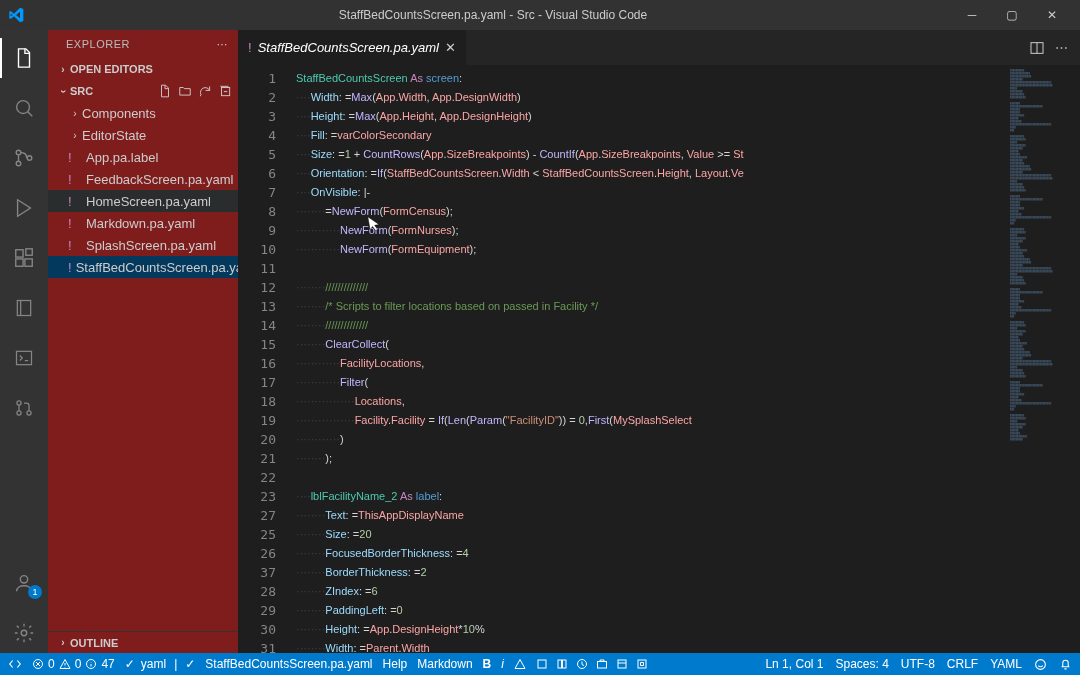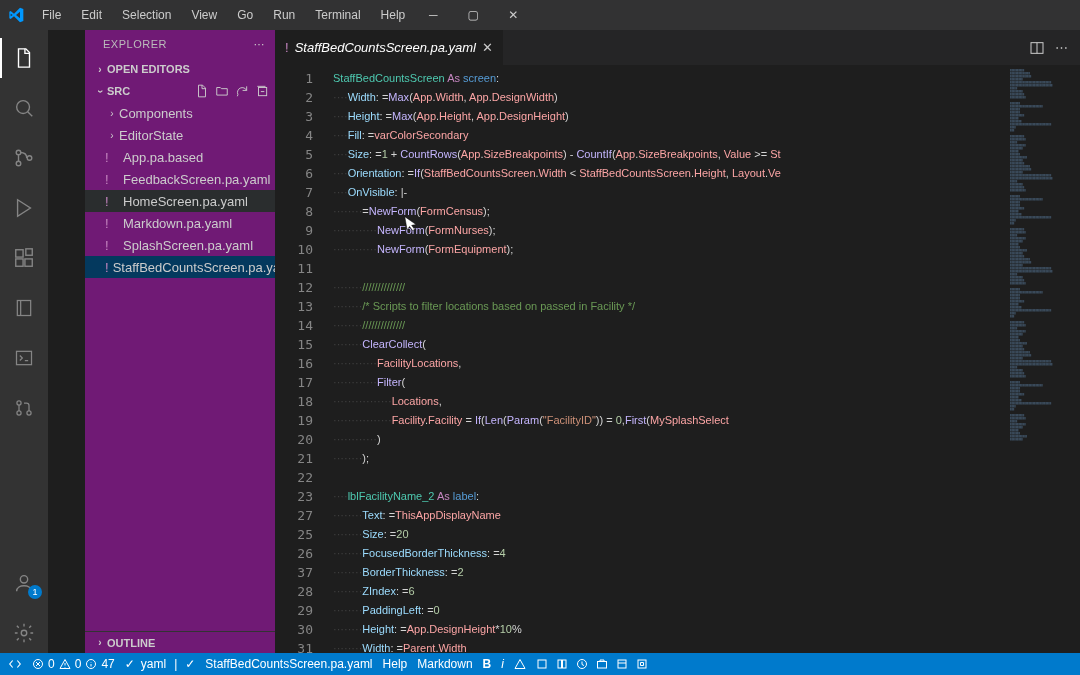--- a/index.html
+++ b/index.html
@@ -19,21 +19,21 @@
 
 
 .activitybar { width: 48px; background: #333333; display: flex; flex-direction: column; align-items: center; padding-top: 8px; gap: 10px; }
 .activitybar .ab-item { width: 48px; height: 40px; display: flex; align-items:center; justify-content:center; color:#858585; position:relative; }
 .activitybar .ab-item.active { color:#fff; }
 .activitybar .ab-item.active::before { content:""; position:absolute; left:0; top:0; bottom:0; width:2px; background:#fff; }
 .activitybar .spacer { flex:1; }
 .activitybar .ab-badge { position:absolute; bottom:4px; right:6px; background:#007acc; color:#fff; border-radius:50%; width:14px; height:14px; font-size:9px; display:flex; align-items:center; justify-content:center; }
 
 
-.sidebar { width: 190px; background: #701a75; display:flex; flex-direction:column;margin-left:37px; }
+.sidebar { width: 190px; background: #7f1d1d; display:flex; flex-direction:column; }
 .sidebar-header { height: 28px; display:flex; align-items:center; justify-content:space-between; padding: 0 10px 0 18px; font-size:11px; letter-spacing:0.5px; color:#bbbbbb; }
 .sidebar-ellipsis { color:#ccc; }
 .tree { font-size: 13px; }
 .tree-row { display:flex; align-items:center; height:22px; padding-left: 8px; color:#ccc; white-space:nowrap; }
 .tree-row.section { font-weight:600; font-size:11px; color:#ccc; }
 .tree-row .chev { width:14px; text-align:center; color:#ccc; font-size:10px; }
 .tree-row .ico { width:14px; margin-right:4px; color:#c586c0; }
 .tree-row.indent1 { padding-left: 20px; }
 .tree-row.selected { background:#04395e; }
 .tree-row.hover { background:#2a2d2e; }
@@ -79,30 +79,21 @@
 </style>
 </head>
 <body>
 
 <div class="titlebar">
   <div class="logo">
     <svg width="16" height="16" viewBox="0 0 24 24">
         <path fill="#0098ff" d="M23 3l-5-2-9 9-5-4-2 1v10l2 1 5-4 9 9 5-2V3zM4 14v-4l3 2-3 2zm14 3l-6-5 6-5v10z"></path>
       </svg>
   </div>
-  <div class="menu-items" id="menu-items">
-      <span>File</span>
-      <span>Edit</span>
-      <span>Selection</span>
-      <span>View</span>
-      <span>Go</span>
-      <span>Run</span>
-      <span>Terminal</span>
-      <span>Help</span>
-    </div>
+  <div class="title-text">StaffBedCountsScreen.pa.yaml - Src - Visual Studio Code</div>
   <div class="window-controls">
     <div class="wc">─</div>
     <div class="wc">▢</div>
     <div class="wc">✕</div>
   </div>
 </div>
 
 <div class="main">
 
   <div class="activitybar">
@@ -223,21 +214,21 @@
             <span>Components</span>
           </div>
           <div class="tree-row folder indent1">
             <span class="chev">›</span>
             <span>EditorState</span>
           </div>
         </div>
       <div id="sidebar-files">
           <div class="tree-row indent1">
             <span class="ico">!</span>
-            <span>App.pa.based</span>
+            <span>App.pa.label</span>
           </div>
           <div class="tree-row indent1">
             <span class="ico">!</span>
             <span>FeedbackScreen.pa.yaml</span>
           </div>
           <div class="tree-row indent1 hover">
             <span class="ico">!</span>
             <span>HomeScreen.pa.yaml</span>
           </div>
           <div class="tree-row indent1">
@@ -510,13 +501,31 @@
       <svg width="12" height="12" viewBox="0 0 24 24" fill="none" stroke="#fff" stroke-width="2">
           <rect x="4" y="4" width="16" height="16"></rect>
           <path d="M4 10h16"></path>
         </svg>
       <svg width="12" height="12" viewBox="0 0 24 24" fill="none" stroke="#fff" stroke-width="2">
           <rect x="4" y="4" width="16" height="16"></rect>
           <path d="M9 9h6v6H9z"></path>
         </svg>
     </span>
   </div>
+  <div class="sb-right">
+    <span class="sb-item">Ln 1, Col 1</span>
+    <span class="sb-item">Spaces: 4</span>
+    <span class="sb-item">UTF-8</span>
+    <span class="sb-item">CRLF</span>
+    <span class="sb-item">YAML</span>
+    <span class="sb-item">
+      <svg width="13" height="13" viewBox="0 0 24 24" fill="none" stroke="#fff" stroke-width="2">
+          <circle cx="12" cy="12" r="9"></circle>
+          <path d="M8 14s1.5 2 4 2 4-2 4-2M9 9h.01M15 9h.01"></path>
+        </svg>
+    </span>
+    <span class="sb-item">
+      <svg width="13" height="13" viewBox="0 0 24 24" fill="none" stroke="#fff" stroke-width="2">
+          <path d="M18 16H6l1-2V9a5 5 0 0110 0v5l1 2zM10 20h4"></path>
+        </svg>
+    </span>
+  </div>
 </div>
 
 </body></html>

